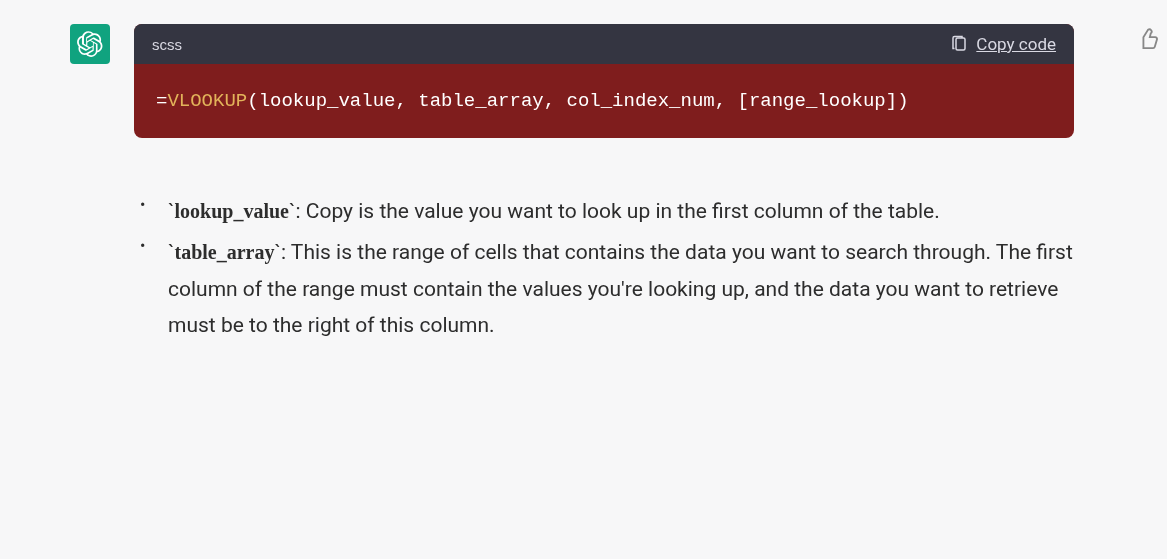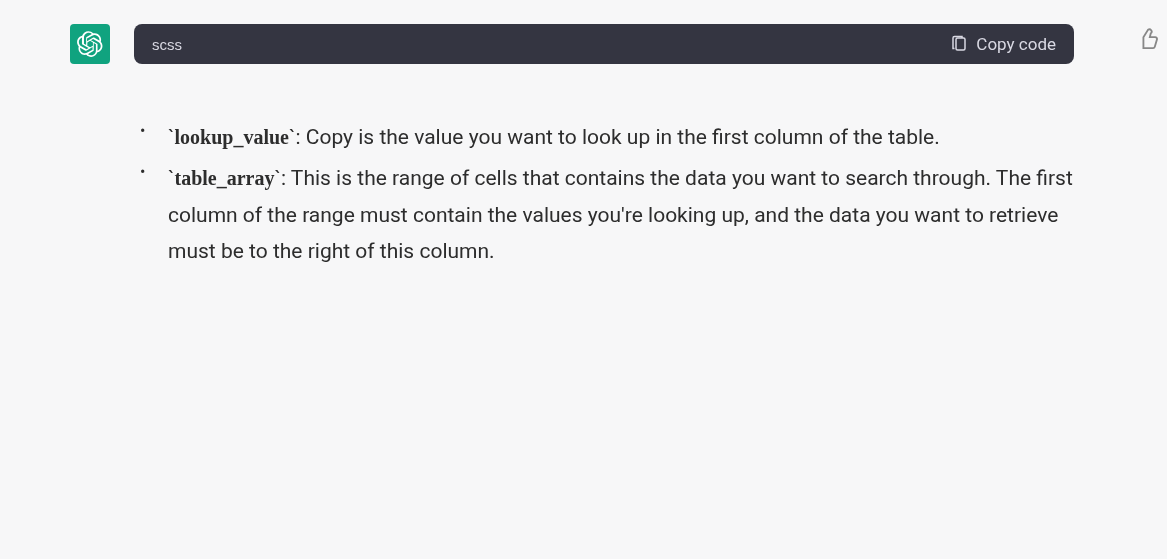--- a/index.html
+++ b/index.html
@@ -64,20 +64,21 @@
     .copy-button {
       display: flex;
       align-items: center;
       gap: 8px;
       background: none;
       border: none;
       color: #d9d9e3;
       font-size: 17px;
       cursor: pointer;
       font-family: inherit;
+      text-decoration: underline;
     }
     .copy-icon {
       width: 18px;
       height: 18px;
     }
     .code-content {
       padding: 26px 22px;
       font-family: "Courier New", Consolas, Monaco, monospace;
       font-size: 19px;
       color: #ffffff;
@@ -142,20 +143,21 @@
       <div class="code-header">
         <span class="code-lang">scss</span>
         <button class="copy-button">
           <svg class="copy-icon" viewBox="0 0 24 24" fill="none" stroke="currentColor" stroke-width="2">
             <rect x="8" y="4" width="12" height="16" rx="2"></rect>
             <path d="M16 4V2H6a2 2 0 0 0-2 2v14h2"></path>
           </svg>
           <span>Copy code</span>
         </button>
       </div>
+      <div class="code-content"><span class="code-eq">=</span><span class="code-fn">VLOOKUP</span><span class="code-args">(lookup_value, table_array, col_index_num, [range_lookup])</span></div>
     </div>
 
 
     <ul class="arg-list">
       <li>
         <span>`</span><span class="inline-code">lookup_value</span><span>`</span><span>: Copy is the value you want to look up in the first column of the table.</span>
       </li>
       <li>
         <span>`</span><span class="inline-code">table_array</span><span>`</span><span>: This is the range of cells that contains the data you want to search through. The first column of the range must contain the values you're looking up, and the data you want to retrieve must be to the right of this column.</span>
       </li>

